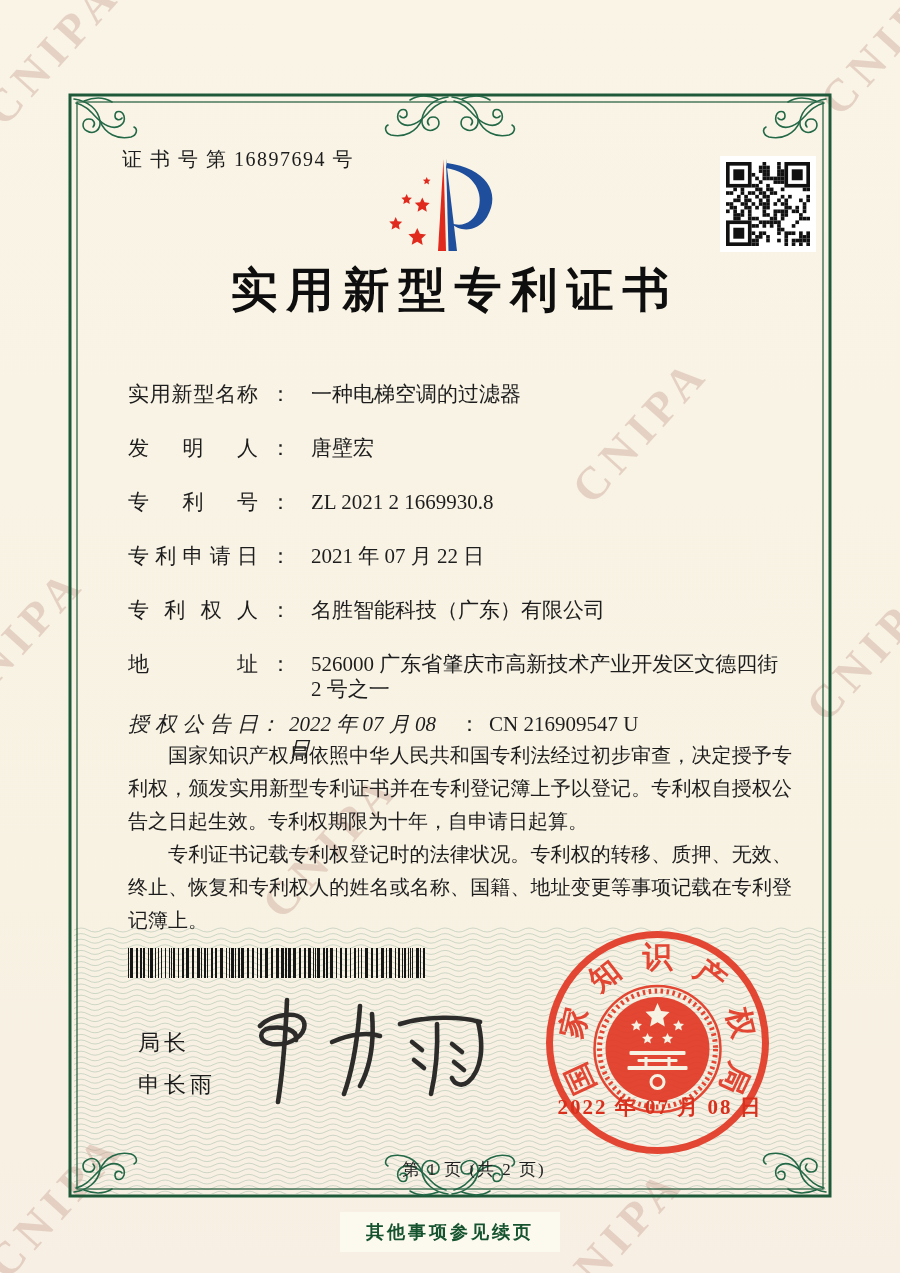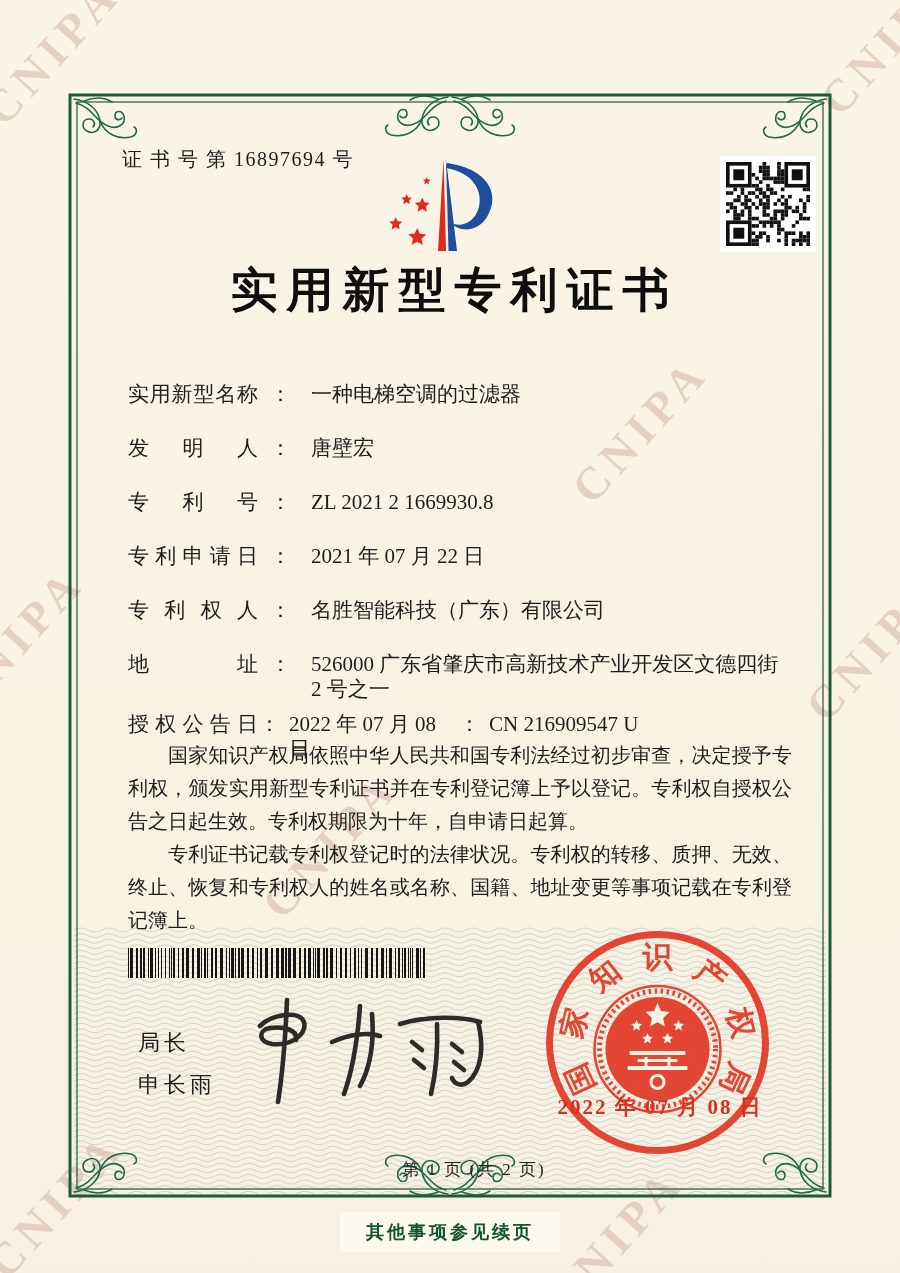--- a/index.html
+++ b/index.html
@@ -30,21 +30,21 @@
   .title{position:absolute;left:0;right:0;top:256px;z-index:3;margin:3px;text-align:center;
          font-size:47px;font-weight:bold;letter-spacing:9px;text-indent:9px;color:#0e0e0e;}
 
   .fields{position:absolute;left:128px;top:382px;width:664px;z-index:3;font-size:21px;}
   .field-row{display:flex;align-items:flex-start;line-height:25px;margin-bottom:29px;gap:11px;}
   .flabel{display:inline-block;width:130px;flex:none;text-align:justify;text-align-last:justify;}
   .fcolon{flex:none;margin-left:1px;}
   .fvalue{margin-left:9px;flex:1;}
 
   .grant-row{position:absolute;left:128px;top:712px;width:672px;z-index:3;font-size:21px;display:flex;line-height:25px;}
-  .grant-left{display:flex;width:330px;flex:none;}
+  .grant-left{display:flex;width:330px;flex:none;font-style:italic;}
   .grant-right{display:flex;flex:1;}
 
   .paras{position:absolute;left:128px;top:739px;width:664px;z-index:3;}
   .paras p{margin:0;font-size:20px;line-height:33px;text-align:justify;text-indent:2em;}
 
   .barcode{position:absolute;left:128px;top:948px;z-index:4;}
 
   .signer-title{position:absolute;left:138px;top:1028px;z-index:4;font-size:22px;letter-spacing:4px;}
   .signer-name{position:absolute;left:138px;top:1070px;z-index:4;font-size:22px;letter-spacing:4px;}
   .signature{position:absolute;left:232px;top:994px;z-index:4;}

